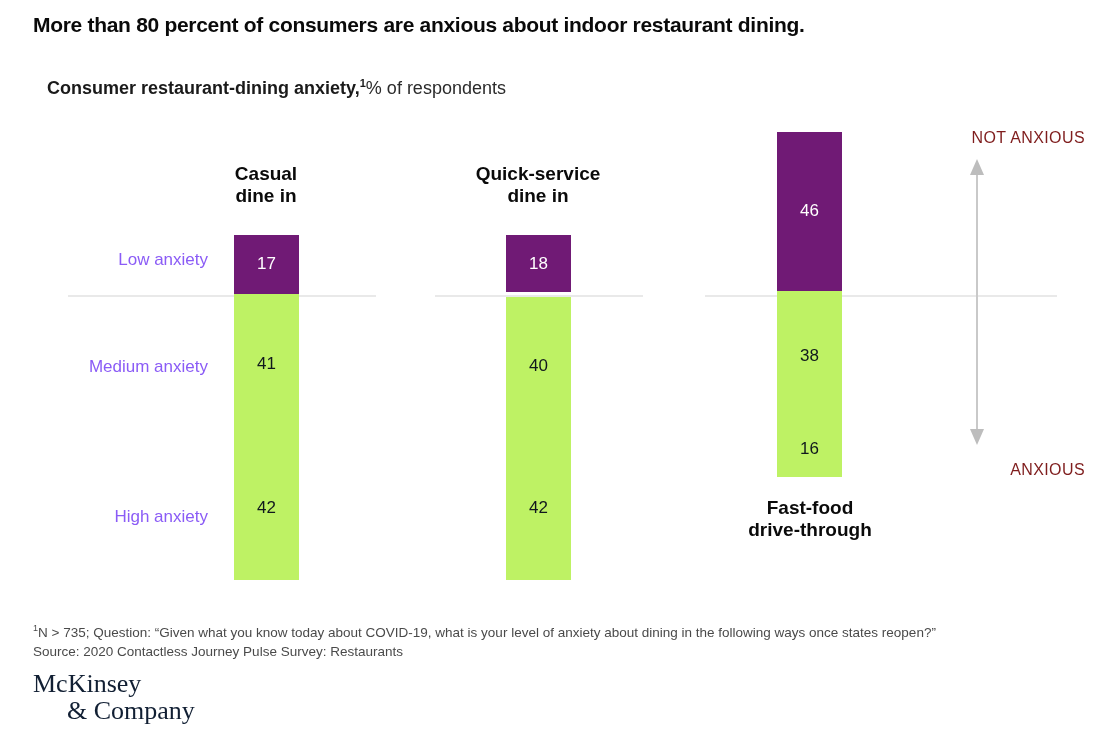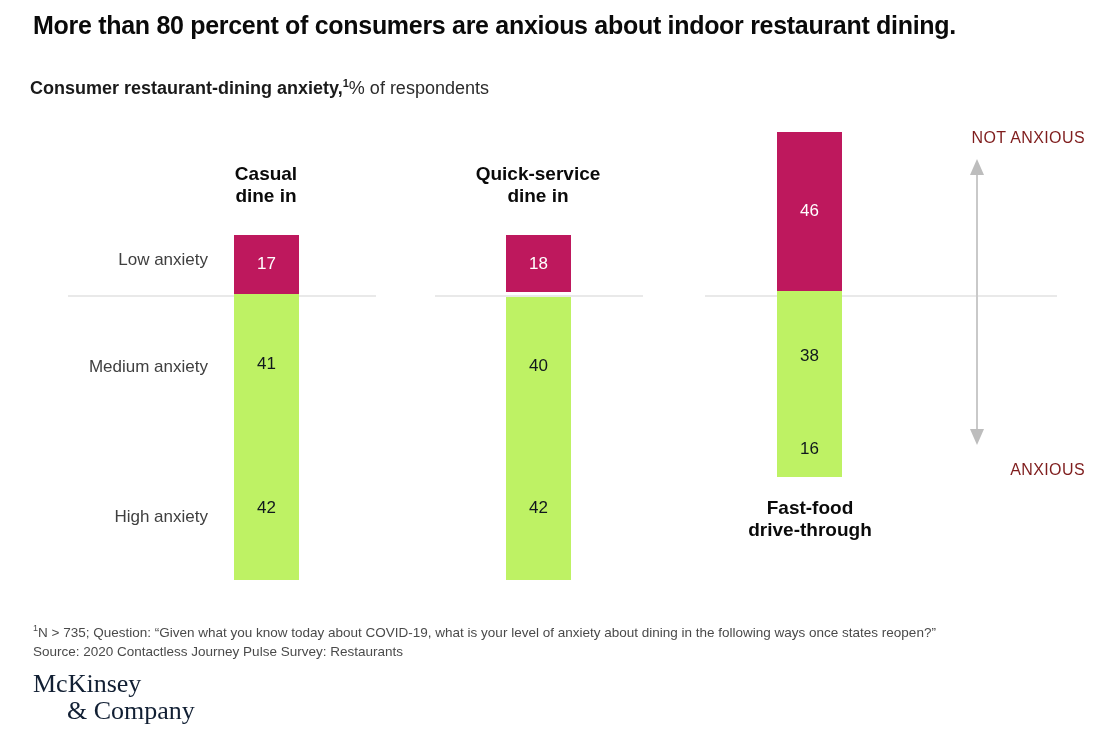--- a/index.html
+++ b/index.html
@@ -15,29 +15,29 @@
     position: relative;
     overflow: hidden;
   }
 
   
   #headline {
     position: absolute;
     left: 33px;
     top: 8px;
     width: 1060px;
-    font-size: 25px;
+    font-size: 21px;
     font-weight: bold;
     letter-spacing: -0.3px;
     color: #0a0a0a;
     line-height: 34px;
   }
   #subhead {
     position: absolute;
-    left: 30px;
+    left: 47px;
     top: 70px;
     font-size: 18px;
     color: #1a1a1a;
     line-height: 26px;
     white-space: nowrap;
   }
   #subhead .strong { font-weight: bold; }
   #subhead .sup {
     font-size: 11px;
     vertical-align: super;
@@ -59,21 +59,21 @@
     height: 2px;
     background: #e9e9e9;
   }
 
   
   .rowlabel {
     position: absolute;
     right: 906px;       
     text-align: right;
     font-size: 17px;
-    color: #404040;
+    color: #8b5cf6;
     white-space: nowrap;
     line-height: 20px;
   }
 
   
   .colhead {
     position: absolute;
     text-align: center;
     font-size: 19px;
     font-weight: bold;
@@ -93,21 +93,21 @@
   .seg .val {
     position: absolute;
     left: 0;
     width: 100%;
     text-align: center;
     top: 50%;
     transform: translateY(-50%);
     font-size: 17px;
     line-height: 20px;
   }
-  .seg.low  { background: #be185d; }
+  .seg.low  { background: #701a75; }
   .seg.med  { background: #bef264; }
   .seg.high { background: #bef264; }
   .seg.low  .val { color: #ffffff; }
   .seg.med  .val { color: #10181d; }
   .seg.high .val { color: #10181d; }
 
   
   #axis-annot { position: absolute; left: 0; top: 0; }
   .polelabel {
     position: absolute;

